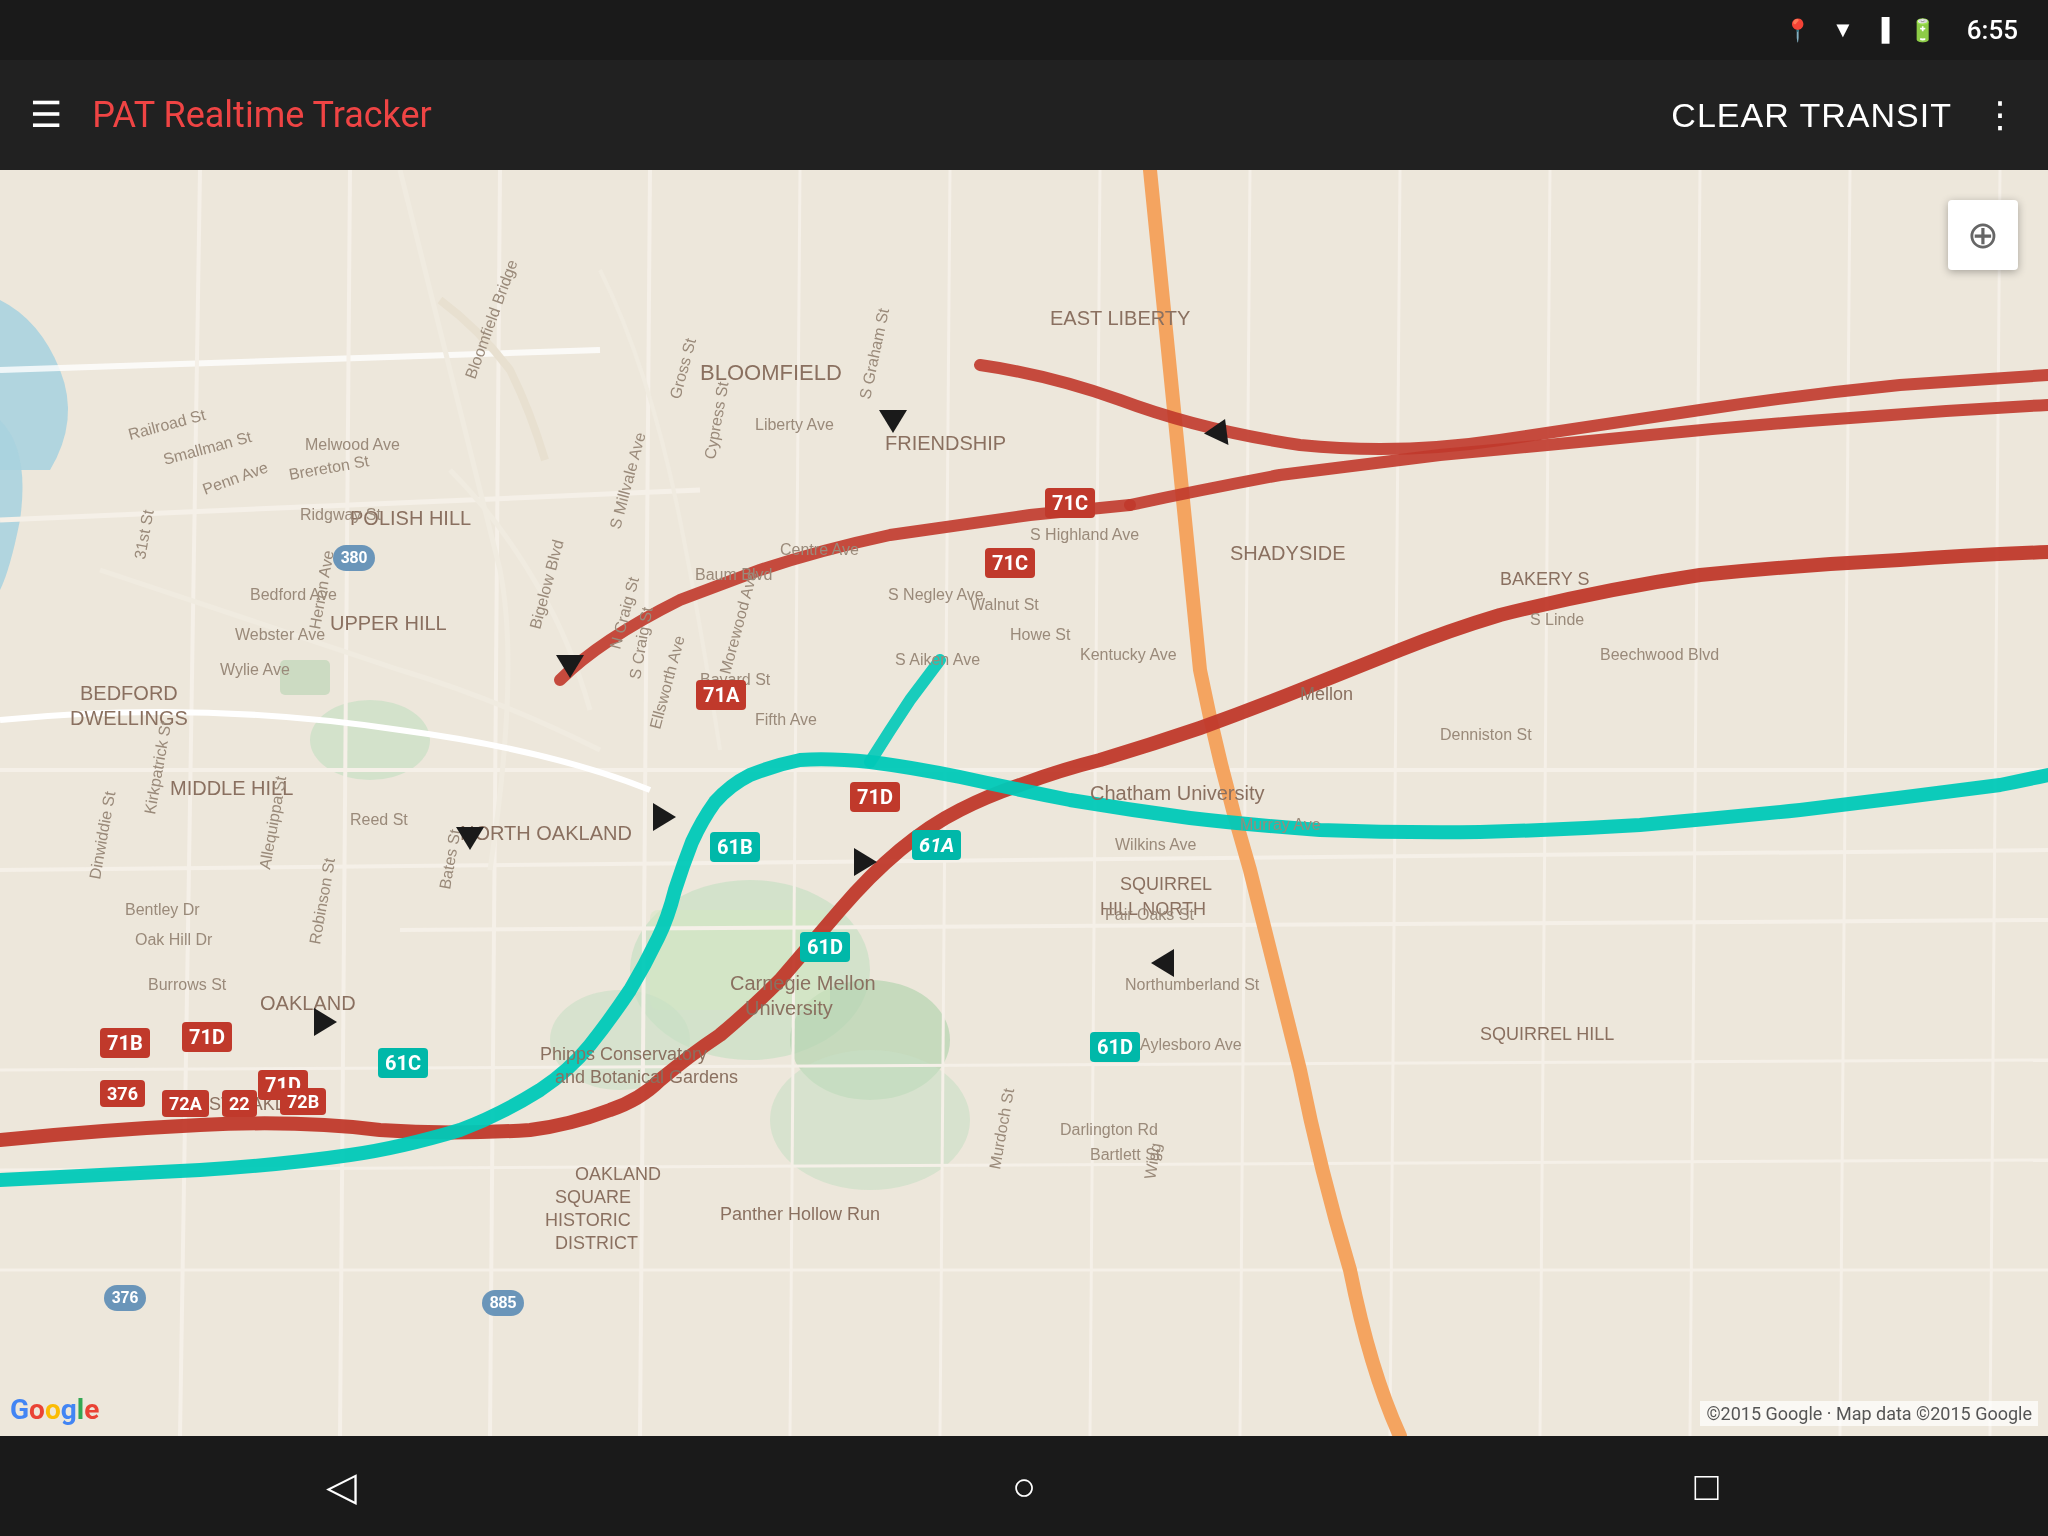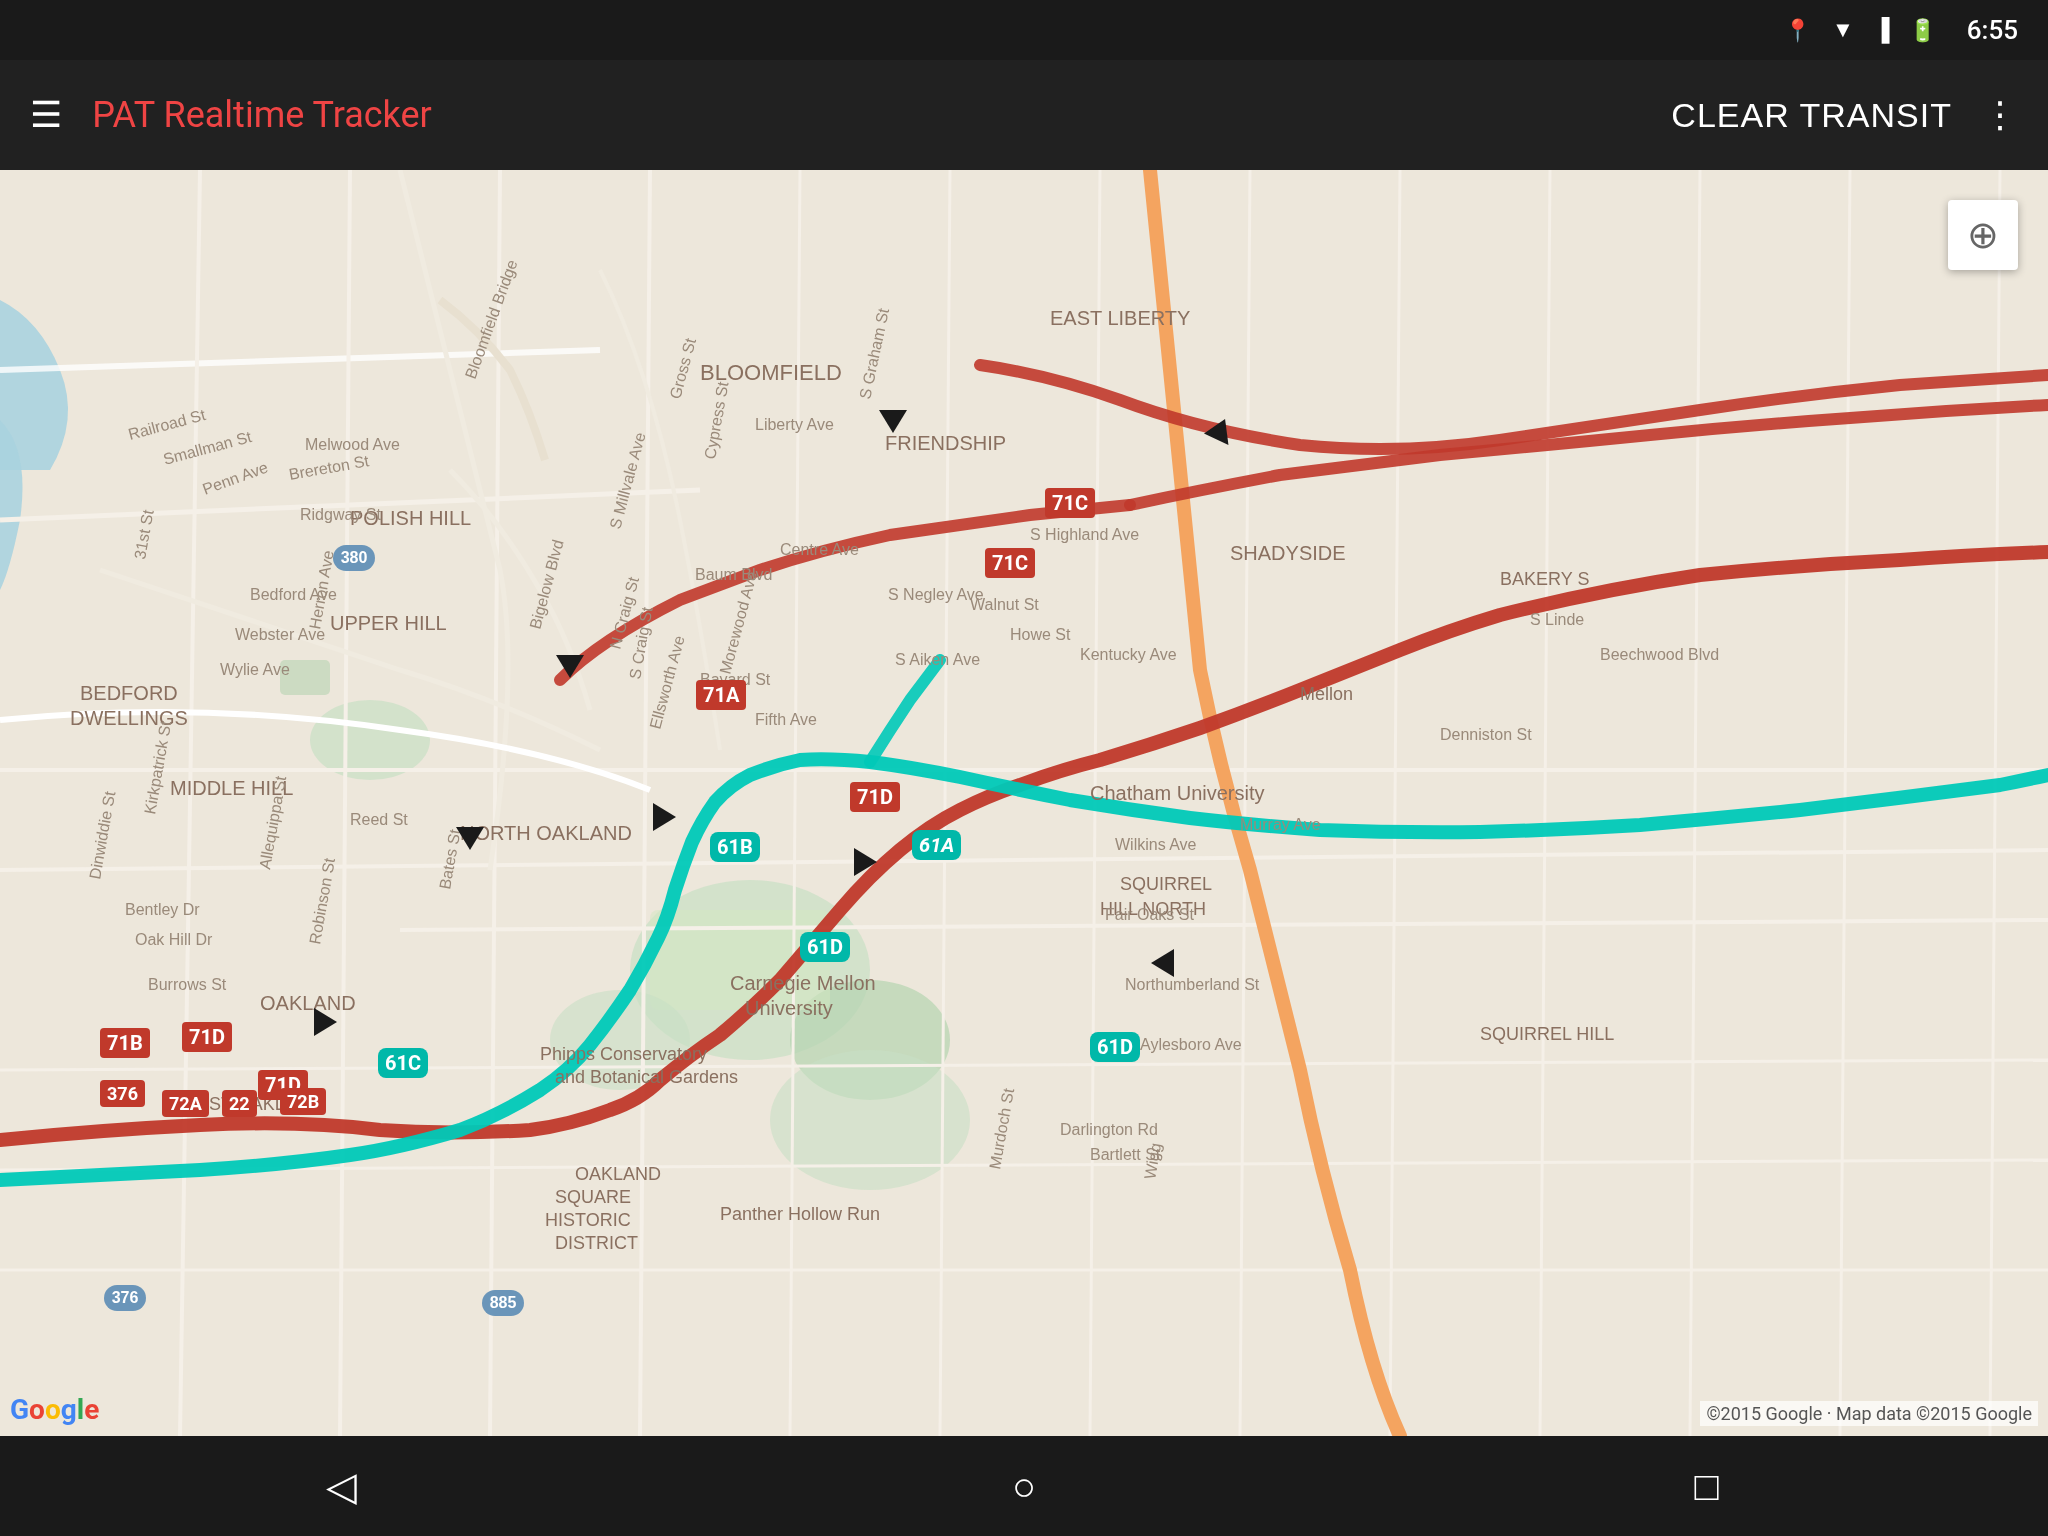--- a/index.html
+++ b/index.html
@@ -168,21 +168,21 @@
     .transit-label {
       position: absolute;
       border-radius: 4px;
       padding: 3px 7px;
       font-size: 20px;
       font-weight: bold;
       color: #fff;
       z-index: 20;
     }
     .red-label { background: #c0392b; }
-    .teal-label { background: #00b8a9; border-radius: 8px; }
+    .teal-label { background: #00b8a9; }
   </style>
 </head>
 <body>
 
 <div id="status-bar">
   <span class="status-icon">📍</span>
   <span class="status-icon">▼</span>
   <span class="status-icon">▐</span>
   <span class="status-icon">🔋</span>
   <span id="time-display">6:55</span>

